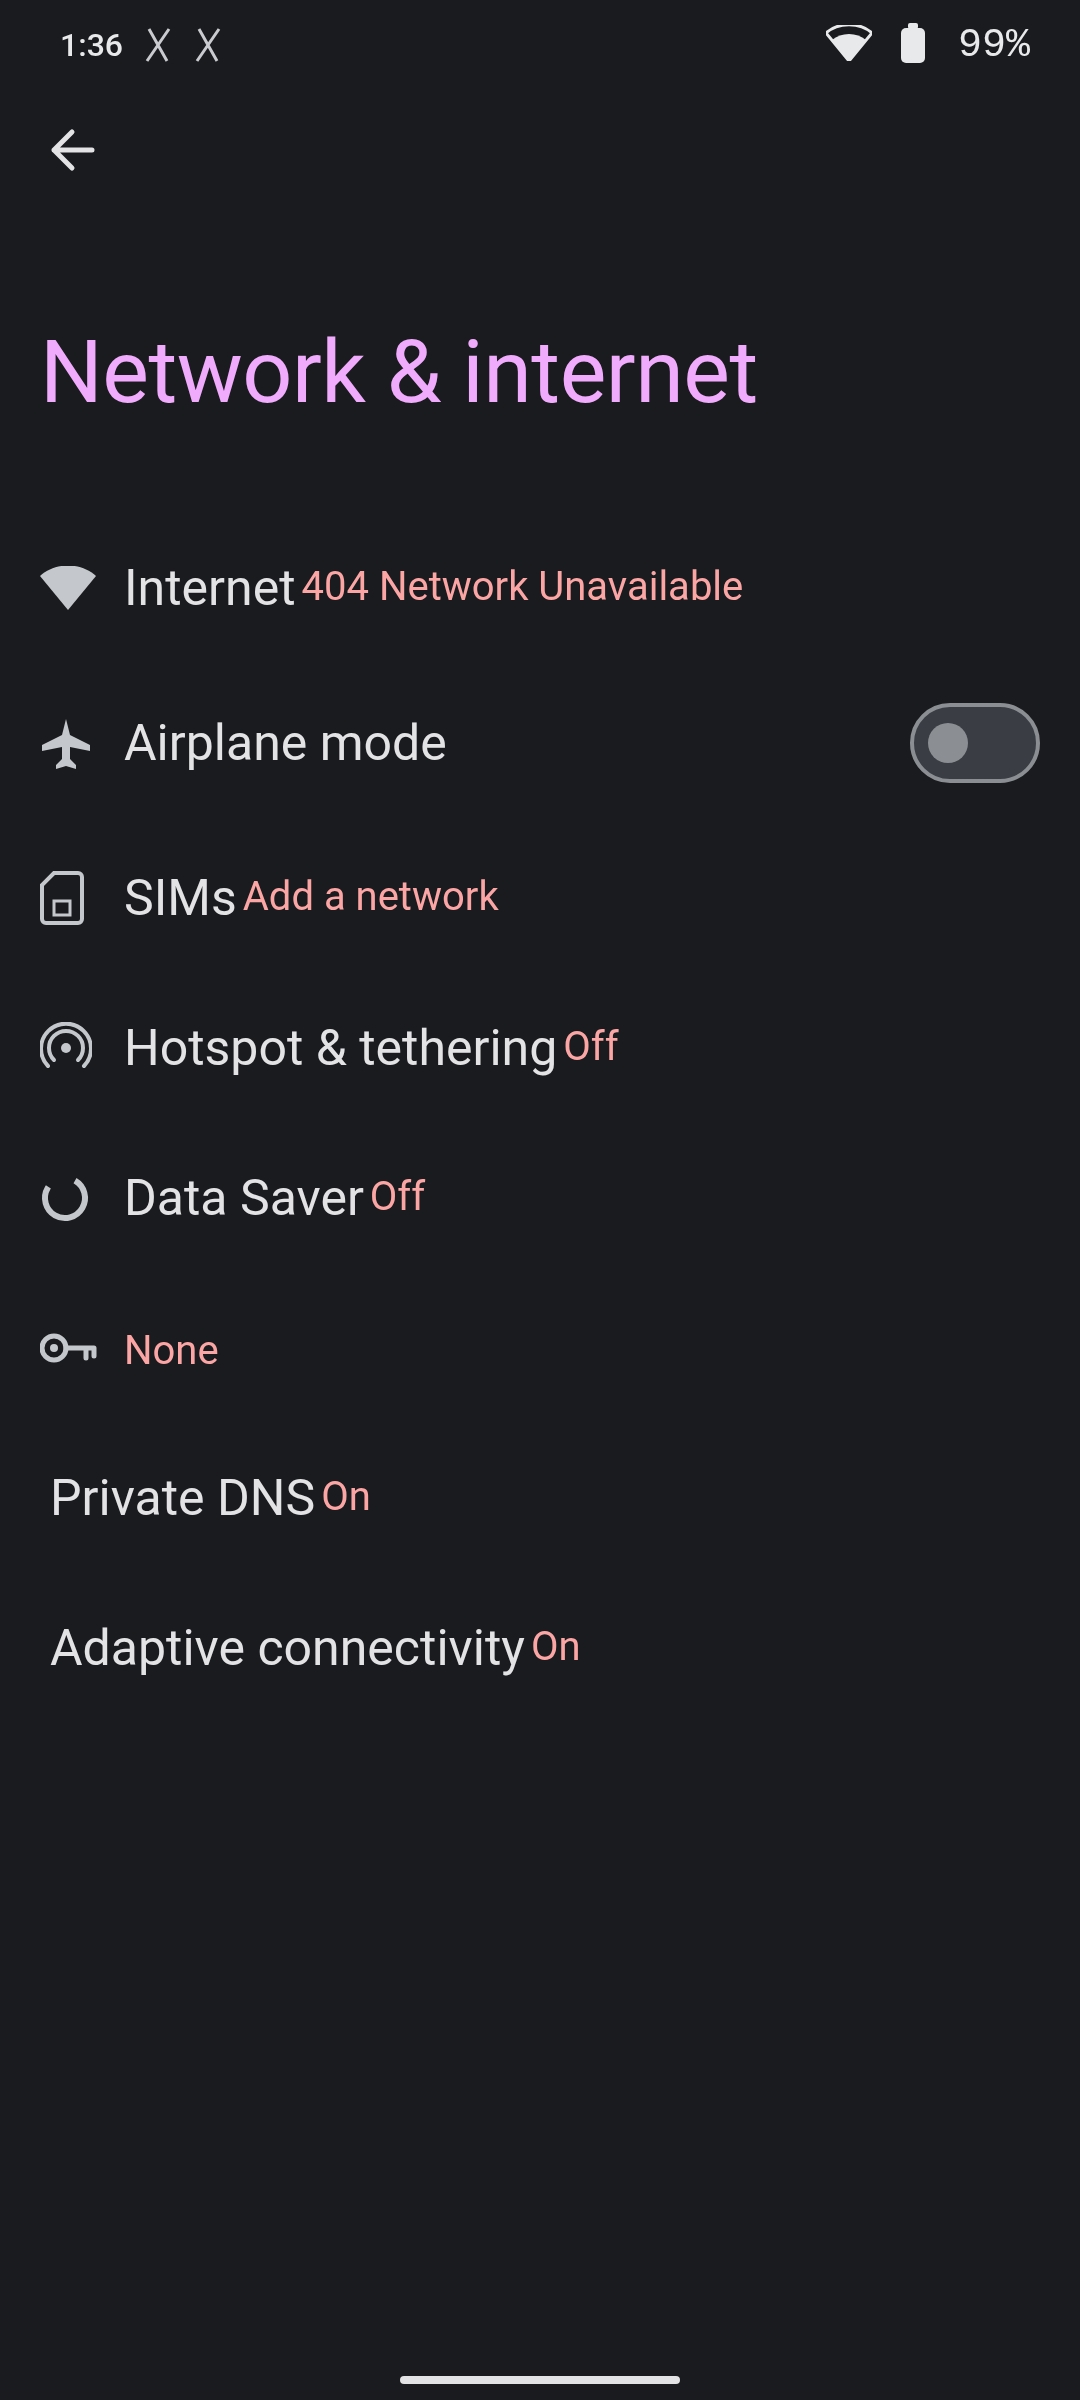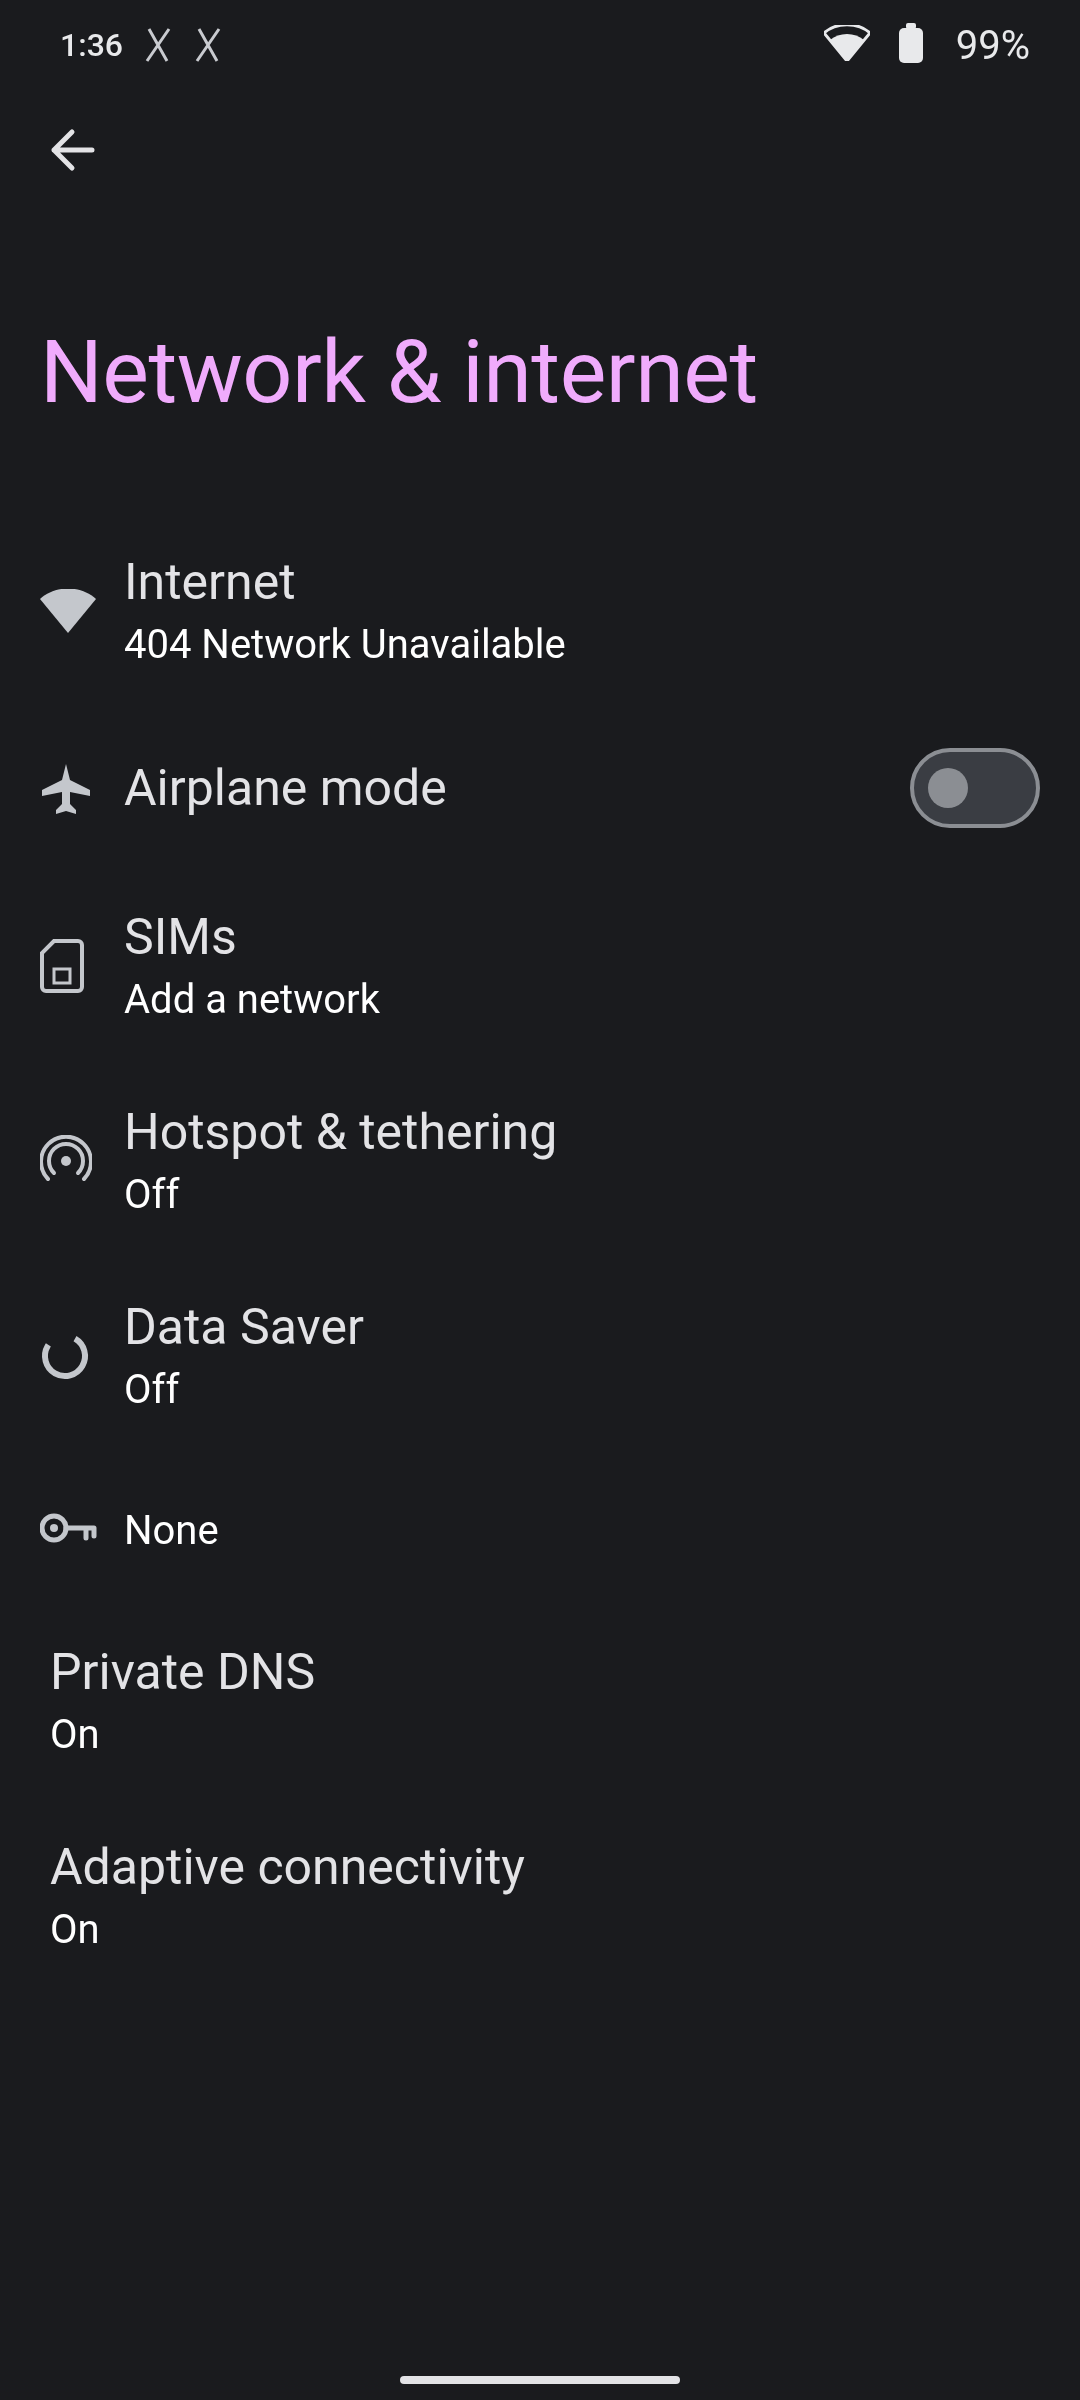--- a/index.html
+++ b/index.html
@@ -31,20 +31,21 @@
       color: #e8e9eb;
     }
     .status-no-sim {
       width: 30px; height: 40px;
       display: inline-flex; align-items: center; justify-content: center;
     }
     .status-right {
       display: flex;
       align-items: center;
       gap: 28px;
+      font-family: Liberation Mono, monospace;
     }
     .status-battery-label {
       font-size: 40px;
       font-weight: 400;
       color: #e8e9eb;
       margin-left: 4px;
     }
 
     
     .app-bar {
@@ -83,32 +84,32 @@
       display: flex;
       align-items: center;
       justify-content: flex-start;
       flex-shrink: 0;
       color: #c4c7cc;
     }
     .row-icon svg { display:block; }
     .row-texts {
       flex: 1;
       display: flex;
-      flex-direction: column;
+      flex-direction: row;
       gap: 6px;
     }
     .row-title {
       font-size: 50px;
       font-weight: 400;
       color: #e3e3e6;
     }
     .row-sub {
       font-size: 40px;
       font-weight: 400;
-      color: #ffffff;
+      color: #fca5a5;
       margin-top: 4px;
     }
     .row-no-icon .row-icon { width: 0; }
     .row-no-icon { padding-left: 50px; }
 
     
     .toggle {
       width: 130px; height: 80px;
       border-radius: 40px;
       border: 4px solid #8b8e93;

